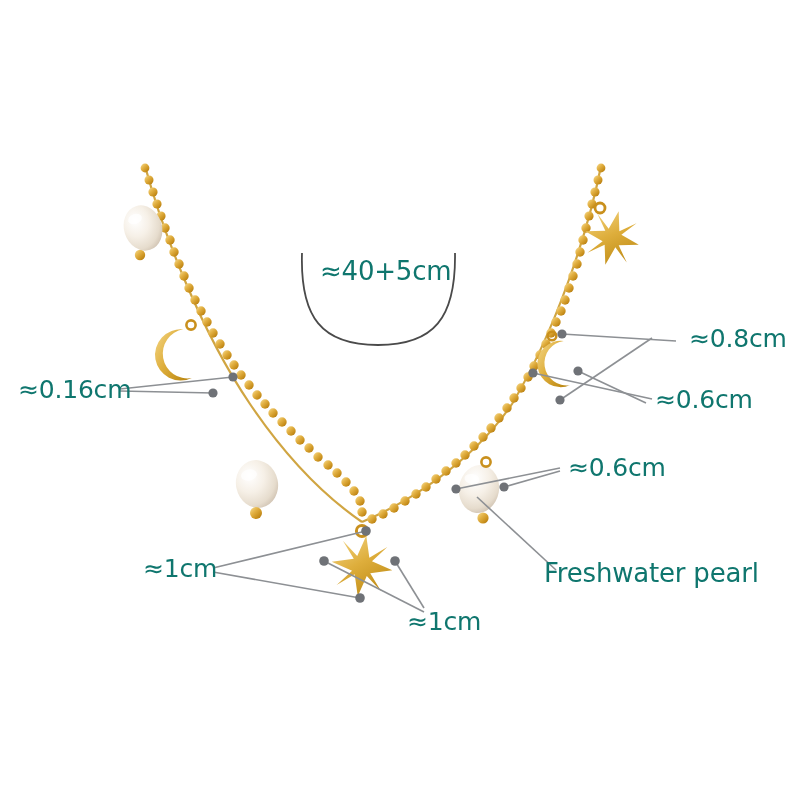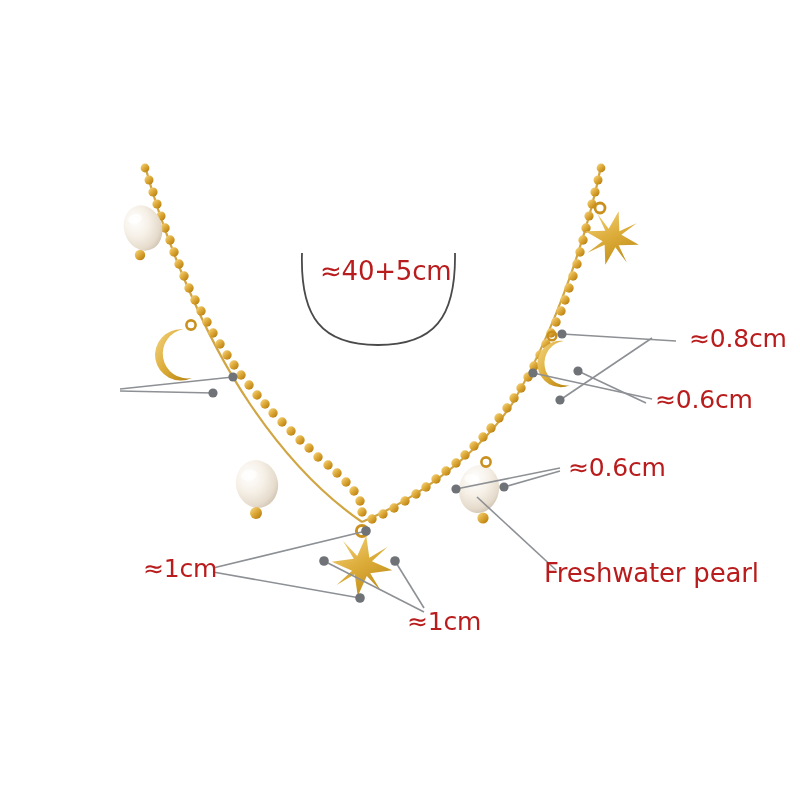--- a/index.html
+++ b/index.html
@@ -3,21 +3,21 @@
 <meta charset="utf-8">
 <style>
   html,body{margin:0;padding:0;background:#ffffff;}
   body{width:800px;height:800px;overflow:hidden;
        font-family:"DejaVu Sans","Liberation Sans",sans-serif;}
   #stage{position:relative;width:800px;height:800px;background:#fff;}
   svg.layer{position:absolute;left:0;top:0;width:800px;height:800px;}
   .anno-text{
     position:absolute;
     font-family:"DejaVu Sans","Liberation Sans",sans-serif;
-    color:#b91c1c;
+    color:#0f766e;
     white-space:nowrap;
     letter-spacing:-0.2px;
     text-align:center;
   }
   .sz-26{font-size:26px;}
   .sz-25{font-size:25px;}
 </style>
 </head>
 <body>
 
@@ -222,20 +222,21 @@
 
       <circle cx="366" cy="531" r="4.8"></circle>
       <circle cx="360" cy="598" r="4.8"></circle>
       <circle cx="324" cy="561" r="4.8"></circle>
       <circle cx="395" cy="561" r="4.8"></circle>
     </g>
   </svg>
 
   <div class="anno-text sz-26" style="left:320px;top:256px;">≈40+5cm</div>
 
+  <div class="anno-text sz-25" style="left:18px;top:375px;">≈0.16cm</div>
 
   <div class="anno-text sz-25" style="left:681px;top:324px;margin-left:8px;">≈0.8cm</div>
 
   <div class="anno-text sz-25" style="left:655px;top:385px;">≈0.6cm</div>
 
   <div class="anno-text sz-25" style="left:568px;top:453px;">≈0.6cm</div>
 
   <div class="anno-text sz-26" style="left:544px;top:558px;">Freshwater pearl</div>
 
   <div class="anno-text sz-25" style="left:143px;top:554px;">≈1cm</div>

